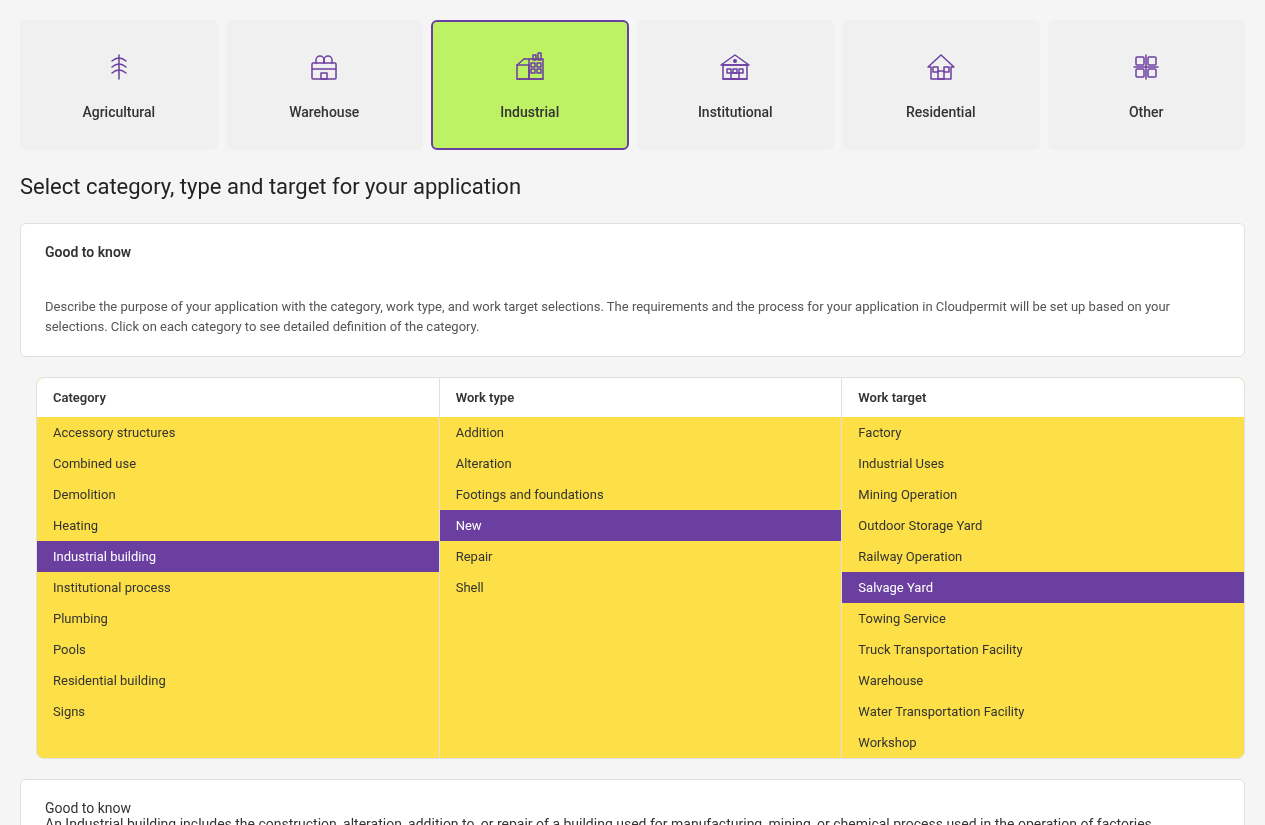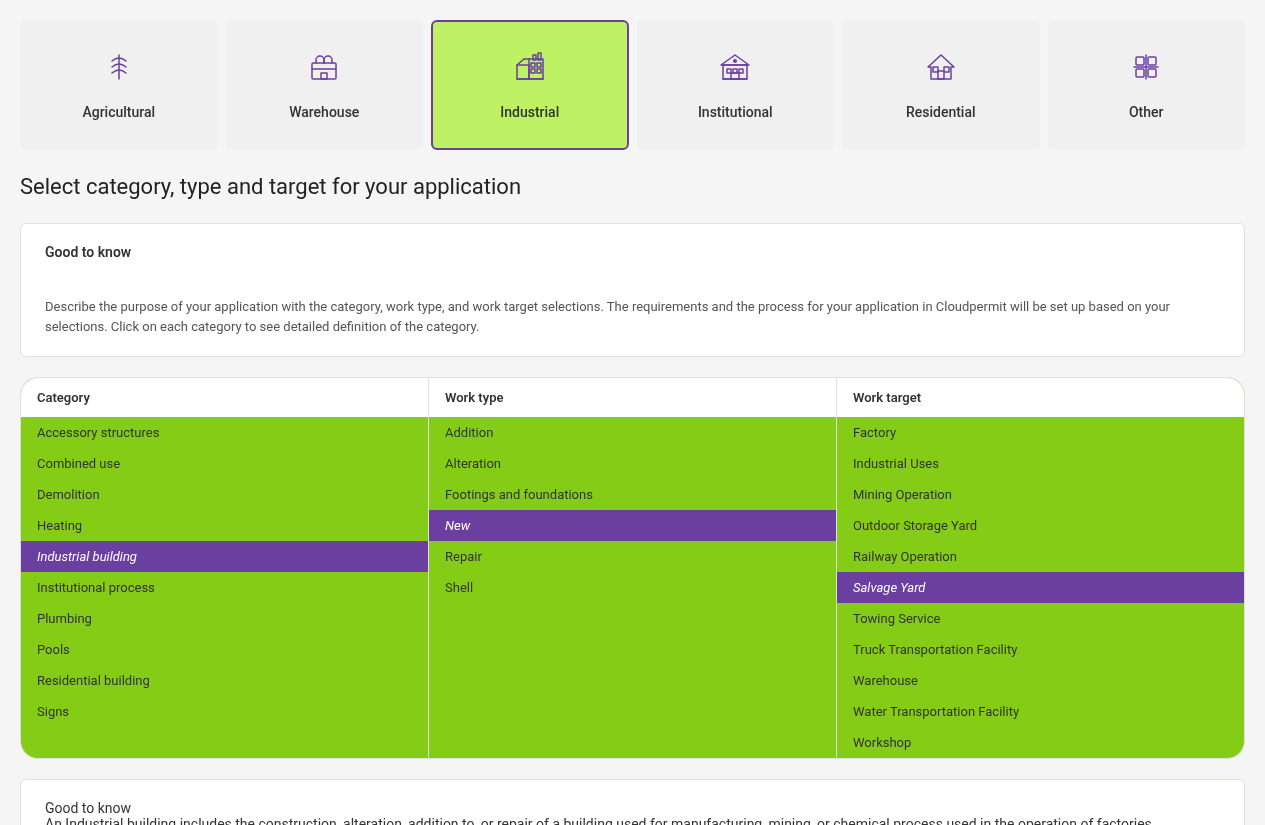--- a/index.html
+++ b/index.html
@@ -82,26 +82,27 @@
 
     .good-to-know .gk-body {
       color: #555;
       line-height: 1.5;
       font-size: 13px;
       margin-top: 37px;
     }
 
     
     .selection-area {
-      background: #84cc16;
+      background: #fde047;
       border: 1px solid #e0e0e0;
-      border-radius: 18px;
+      border-radius: 8px;
       display: flex;
       margin-bottom: 20px;
       overflow: hidden;
+      margin-left: 16px;
     }
 
     .selection-column {
       flex: 1;
       border-right: 1px solid #e0e0e0;
       display: flex;
       flex-direction: column;
     }
 
     .selection-column:last-child {
@@ -124,21 +125,20 @@
     .column-list li {
       padding: 8px 16px;
       cursor: pointer;
       font-size: 13px;
       color: #333;
     }
 
     .column-list li.selected {
       background: #6b3fa0;
       color: white;
-      font-style: italic;
     }
 
     
     .good-to-know-bottom {
       background: white;
       border: 1px solid #e0e0e0;
       border-radius: 6px;
       padding: 20px 24px;
       margin-bottom: 24px;
     }

